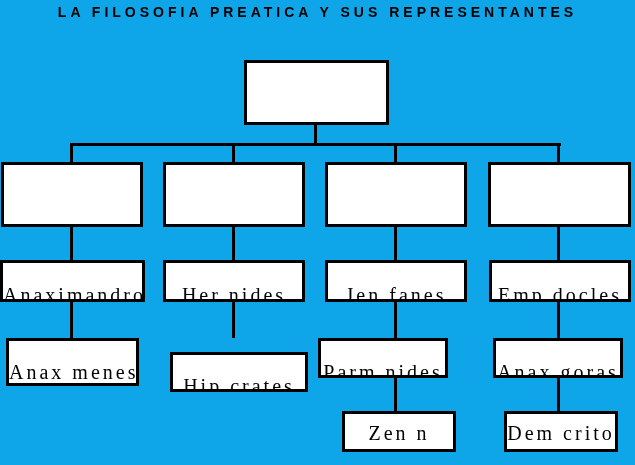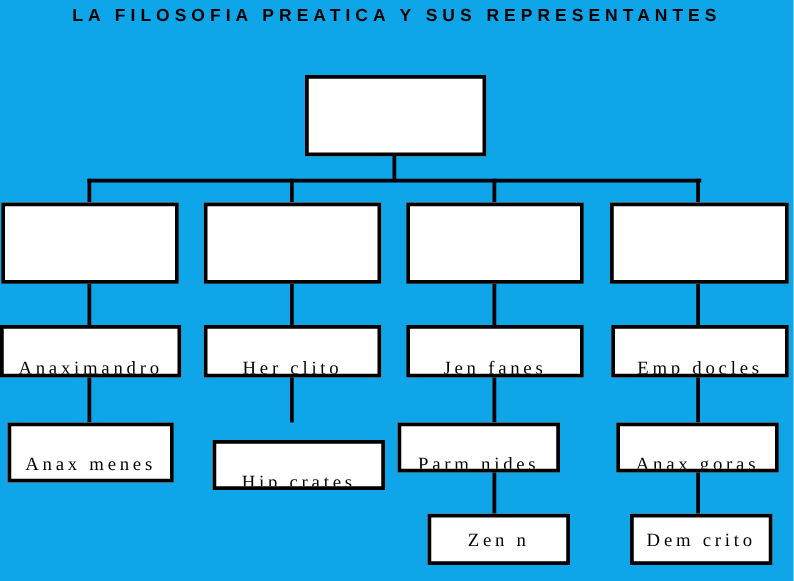--- a/index.html
+++ b/index.html
@@ -11,21 +11,21 @@
     position:absolute;left:0;top:3px;width:635px;text-align:center;
     font-family:"Liberation Sans",sans-serif;font-weight:bold;
     font-size:14px;letter-spacing:4px;white-space:nowrap;line-height:18px;
   }
   .box{
     position:absolute;border:3px solid #000;background:#fff;
     overflow:hidden;box-sizing:border-box;
   }
   .btext{
     position:absolute;left:0;right:0;text-align:center;
-    font-family:"Liberation Serif",serif;font-size:15px;
+    font-family:"Liberation Serif",serif;font-size:20px;
     letter-spacing:3px;white-space:pre;color:#000;
   }
   .root-text{top:26px;line-height:21px;}
   .cat-text{top:15px;line-height:29px;}
   .m-r3{top:23px;line-height:19px;}
   .m-r4{top:22px;line-height:19px;}
   .m-r5{top:10px;line-height:19px;}
   .vline,.hline{position:absolute;background:#000;}
 </style>
 </head>
@@ -76,21 +76,21 @@
 
   <div class="vline" style="left:70px;top:227px;width:3px;height:33px"></div>
   <div class="vline" style="left:232px;top:227px;width:3px;height:33px"></div>
   <div class="vline" style="left:394px;top:227px;width:3px;height:33px"></div>
   <div class="vline" style="left:557px;top:227px;width:3px;height:33px"></div>
 
   <div class="box" style="left:0px;top:260px;width:145px;height:42px">
     <div class="btext m-r3">Anaximandro</div>
   </div>
   <div class="box" style="left:163px;top:260px;width:142px;height:42px">
-    <div class="btext m-r3">Her clito</div>
+    <div class="btext m-r3">Her nides</div>
   </div>
   <div class="box" style="left:489px;top:260px;width:142px;height:42px">
     <div class="btext m-r3">Emp docles</div>
   </div>
   <div class="box" style="left:325px;top:260px;width:142px;height:42px">
     <div class="btext m-r3">Jen fanes</div>
   </div>
 
   <div class="vline" style="left:70px;top:302px;width:3px;height:36px"></div>
   <div class="vline" style="left:232px;top:302px;width:3px;height:36px"></div>

